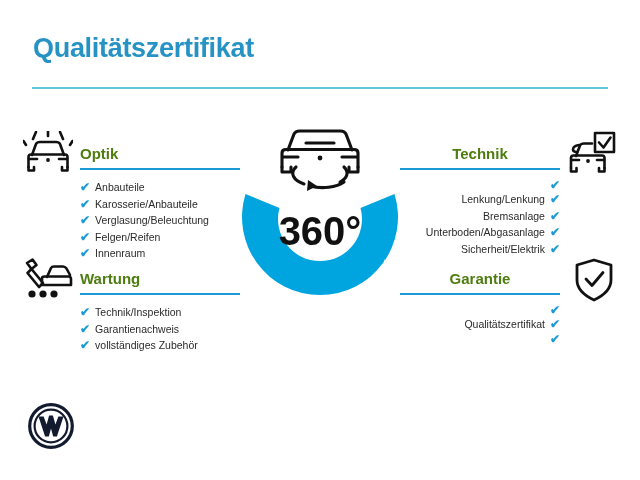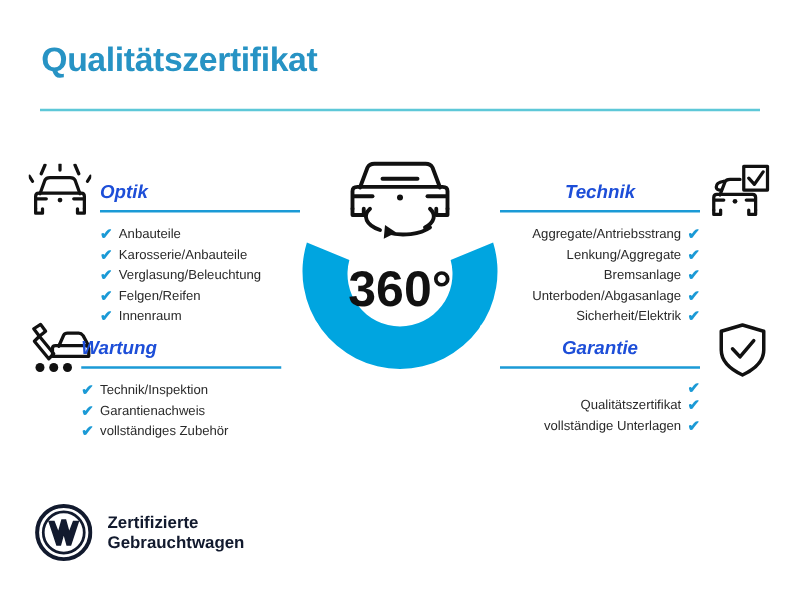--- a/index.html
+++ b/index.html
@@ -22,43 +22,43 @@
     white-space:nowrap;
   }
   .header-rule{
     position:absolute;left:32px;top:87px;width:576px;height:2px;
     background:#5ec8d8;
   }
 
   
   .block{position:absolute;}
   .block .sect-title{
-    font-size:15px;font-weight:bold;color:#1d4ed8;
-    white-space:nowrap;line-height:18px;font-style:italic;
+    font-size:15px;font-weight:bold;color:#4d7c0f;
+    white-space:nowrap;line-height:18px;
   }
   .block .sect-rule{height:2px;background:#1b9ad6;margin-top:5px;}
   .block ul{list-style:none;margin:9px 0 0 0;padding:0;}
   .block li{
     font-size:10.5px;color:#2a2a2a;line-height:16.5px;
     white-space:nowrap;display:flex;align-items:center;gap:5px;
   }
   .chk{
     color:#1b9ad6;font-size:12px;font-weight:bold;line-height:1;
     display:inline-block;
   }
 
   
   .left .sect-title{text-align:left;}
   .left li{justify-content:flex-start;}
   
   .right .sect-title{text-align:center;}
   .right li{justify-content:flex-end;}
 
   #block-optik   {left:80px; top:145px; width:160px;}
-  #block-wartung {left:65px; top:270px; width:160px;}
+  #block-wartung {left:80px; top:270px; width:160px;}
   #block-technik {left:400px;top:145px; width:160px;}
   #block-garantie{left:400px;top:270px; width:160px;}
 
   
   .sect-icon{position:absolute;}
   #icon-optik   {left:23px; top:131px;}
   #icon-wartung {left:23px; top:257px;}
   #icon-technik {left:568px;top:131px;}
   #icon-garantie{left:574px;top:258px;}
 
@@ -183,25 +183,24 @@
           <span>vollständiges Zubehör</span>
         </li>
     </ul>
   </div>
 
   <div class="block right" id="block-technik">
     <div class="sect-title">Technik</div>
     <div class="sect-rule"></div>
     <ul>
       <li>
-          <span>Aggregate/Antriebsstrang</span>
-          <span class="chk">✔</span>
-        </li>
-      <li>
-          <span>Lenkung/Aggregate</span>
+          <span class="chk">✔</span>
+        </li>
+      <li>
+          <span>Lenkung/Lenkung</span>
           <span class="chk">✔</span>
         </li>
       <li>
           <span>Bremsanlage</span>
           <span class="chk">✔</span>
         </li>
       <li>
           <span>Unterboden/Abgasanlage</span>
           <span class="chk">✔</span>
         </li>
@@ -217,21 +216,20 @@
     <div class="sect-rule"></div>
     <ul>
       <li>
           <span class="chk">✔</span>
         </li>
       <li>
           <span>Qualitätszertifikat</span>
           <span class="chk">✔</span>
         </li>
       <li>
-          <span>vollständige Unterlagen</span>
           <span class="chk">✔</span>
         </li>
     </ul>
   </div>
 
   <div id="badge">
     <svg width="204" height="210" viewBox="0 0 204 210">
       <defs>
         <path id="arcpath" d="M 18 118 A 84 84 0 1 0 186 118"></path>
       </defs>
@@ -268,19 +266,15 @@
   </div>
 
   <div id="brand">
     <svg width="46" height="46" viewBox="0 0 46 46">
       <circle cx="23" cy="23" r="21.3" fill="none" stroke="#121a2e" stroke-width="3.2"></circle>
       <circle cx="23" cy="23" r="16.4" fill="none" stroke="#121a2e" stroke-width="2.2"></circle>
       <path d="M10.5 13.5 L15.6 13.5 L18.6 21.4 L21.1 12.4 L24.9 12.4
                L27.4 21.4 L30.4 13.5 L35.5 13.5
                L28.9 33.6 L25.2 33.6 L23 25.6 L20.8 33.6 L17.1 33.6 Z" fill="#121a2e"></path>
     </svg>
-    <div>
-      <div class="brand-text">Zertifizierte</div>
-      <div class="brand-text">Gebrauchtwagen</div>
-    </div>
   </div>
 
 </div>
 
 </body></html>

